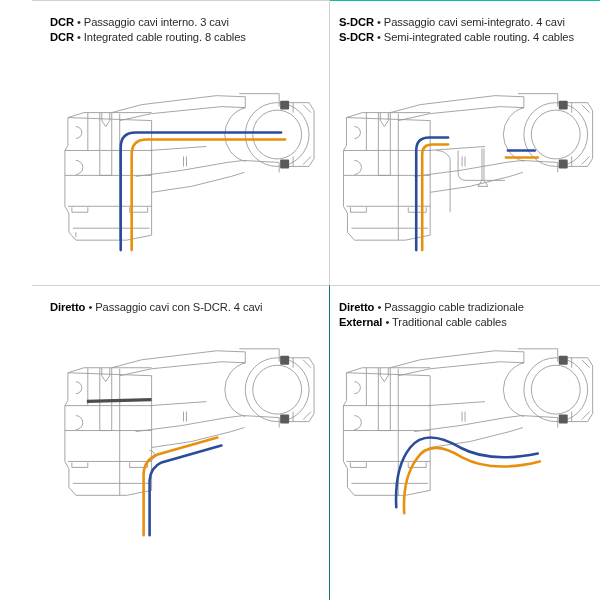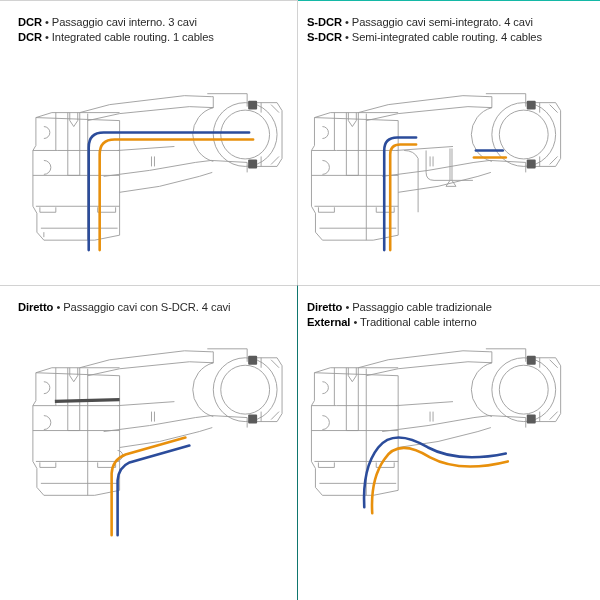--- a/index.html
+++ b/index.html
@@ -19,20 +19,21 @@
     width: 600px;
     height: 600px;
     background: #ffffff;
   }
   .grid {
     position: absolute;
     inset: 0;
     display: grid;
     grid-template-columns: 298px 302px;
     grid-template-rows: 285px 315px;
+    padding-left: 32px;
   }
   .quad {
     position: relative;
     box-sizing: border-box;
     overflow: hidden;
   }
   .q-tl { border-top: 1px solid #d2d2d2; border-right: 1px solid #d2d2d2; }
   .q-tr { border-top: 1px solid #14b8a6; }
   .q-bl { border-top: 1px solid #d2d2d2; border-right: 1px solid #0f766e; }
   .q-br { border-top: 1px solid #d2d2d2; }
@@ -74,21 +75,21 @@
     <div class="quad q-tl">
       <div class="caption">
         <div class="cap-line">
           <span class="cap-code">DCR</span>
           <span class="cap-sep">•</span>
           <span>Passaggio cavi interno. 3 cavi</span>
         </div>
         <div class="cap-line">
           <span class="cap-code">DCR</span>
           <span class="cap-sep">•</span>
-          <span>Integrated cable routing. 1 cables</span>
+          <span>Integrated cable routing. 8 cables</span>
         </div>
       </div>
 
       <svg class="art" viewBox="0 0 298 285">
         <g fill="none" stroke="#9a9a9a" stroke-width="0.9" stroke-linejoin="round">
 
           <path d="M36 117 L36 145 L33 150 L33 206 L37 213 L37 232 L44 240 L95 240 L120 235 L120 120 Z"></path>
           <path d="M36 117 L52 112 L120 112"></path>
           <path d="M33 150 L58 150 L120 150"></path>
           <path d="M33 175 L120 175"></path>
@@ -271,21 +272,21 @@
     <div class="quad q-br">
       <div class="caption">
         <div class="cap-line">
           <span class="cap-code">Diretto</span>
           <span class="cap-sep">•</span>
           <span>Passaggio cable tradizionale</span>
         </div>
         <div class="cap-line">
           <span class="cap-code">External</span>
           <span class="cap-sep">•</span>
-          <span>Traditional cable interno</span>
+          <span>Traditional cable cables</span>
         </div>
       </div>
 
       <svg class="art" viewBox="0 0 302 315">
         <g fill="none" stroke="#9a9a9a" stroke-width="0.9" stroke-linejoin="round">
           <path d="M16 87 L16 115 L13 120 L13 176 L17 183 L17 202 L24 210 L75 210 L100 205 L100 90 Z"></path>
           <path d="M16 87 L32 82 L100 82"></path>
           <path d="M13 120 L38 120 L100 120"></path>
           <path d="M13 145 L100 145"></path>
           <path d="M16 176 L100 176"></path>

